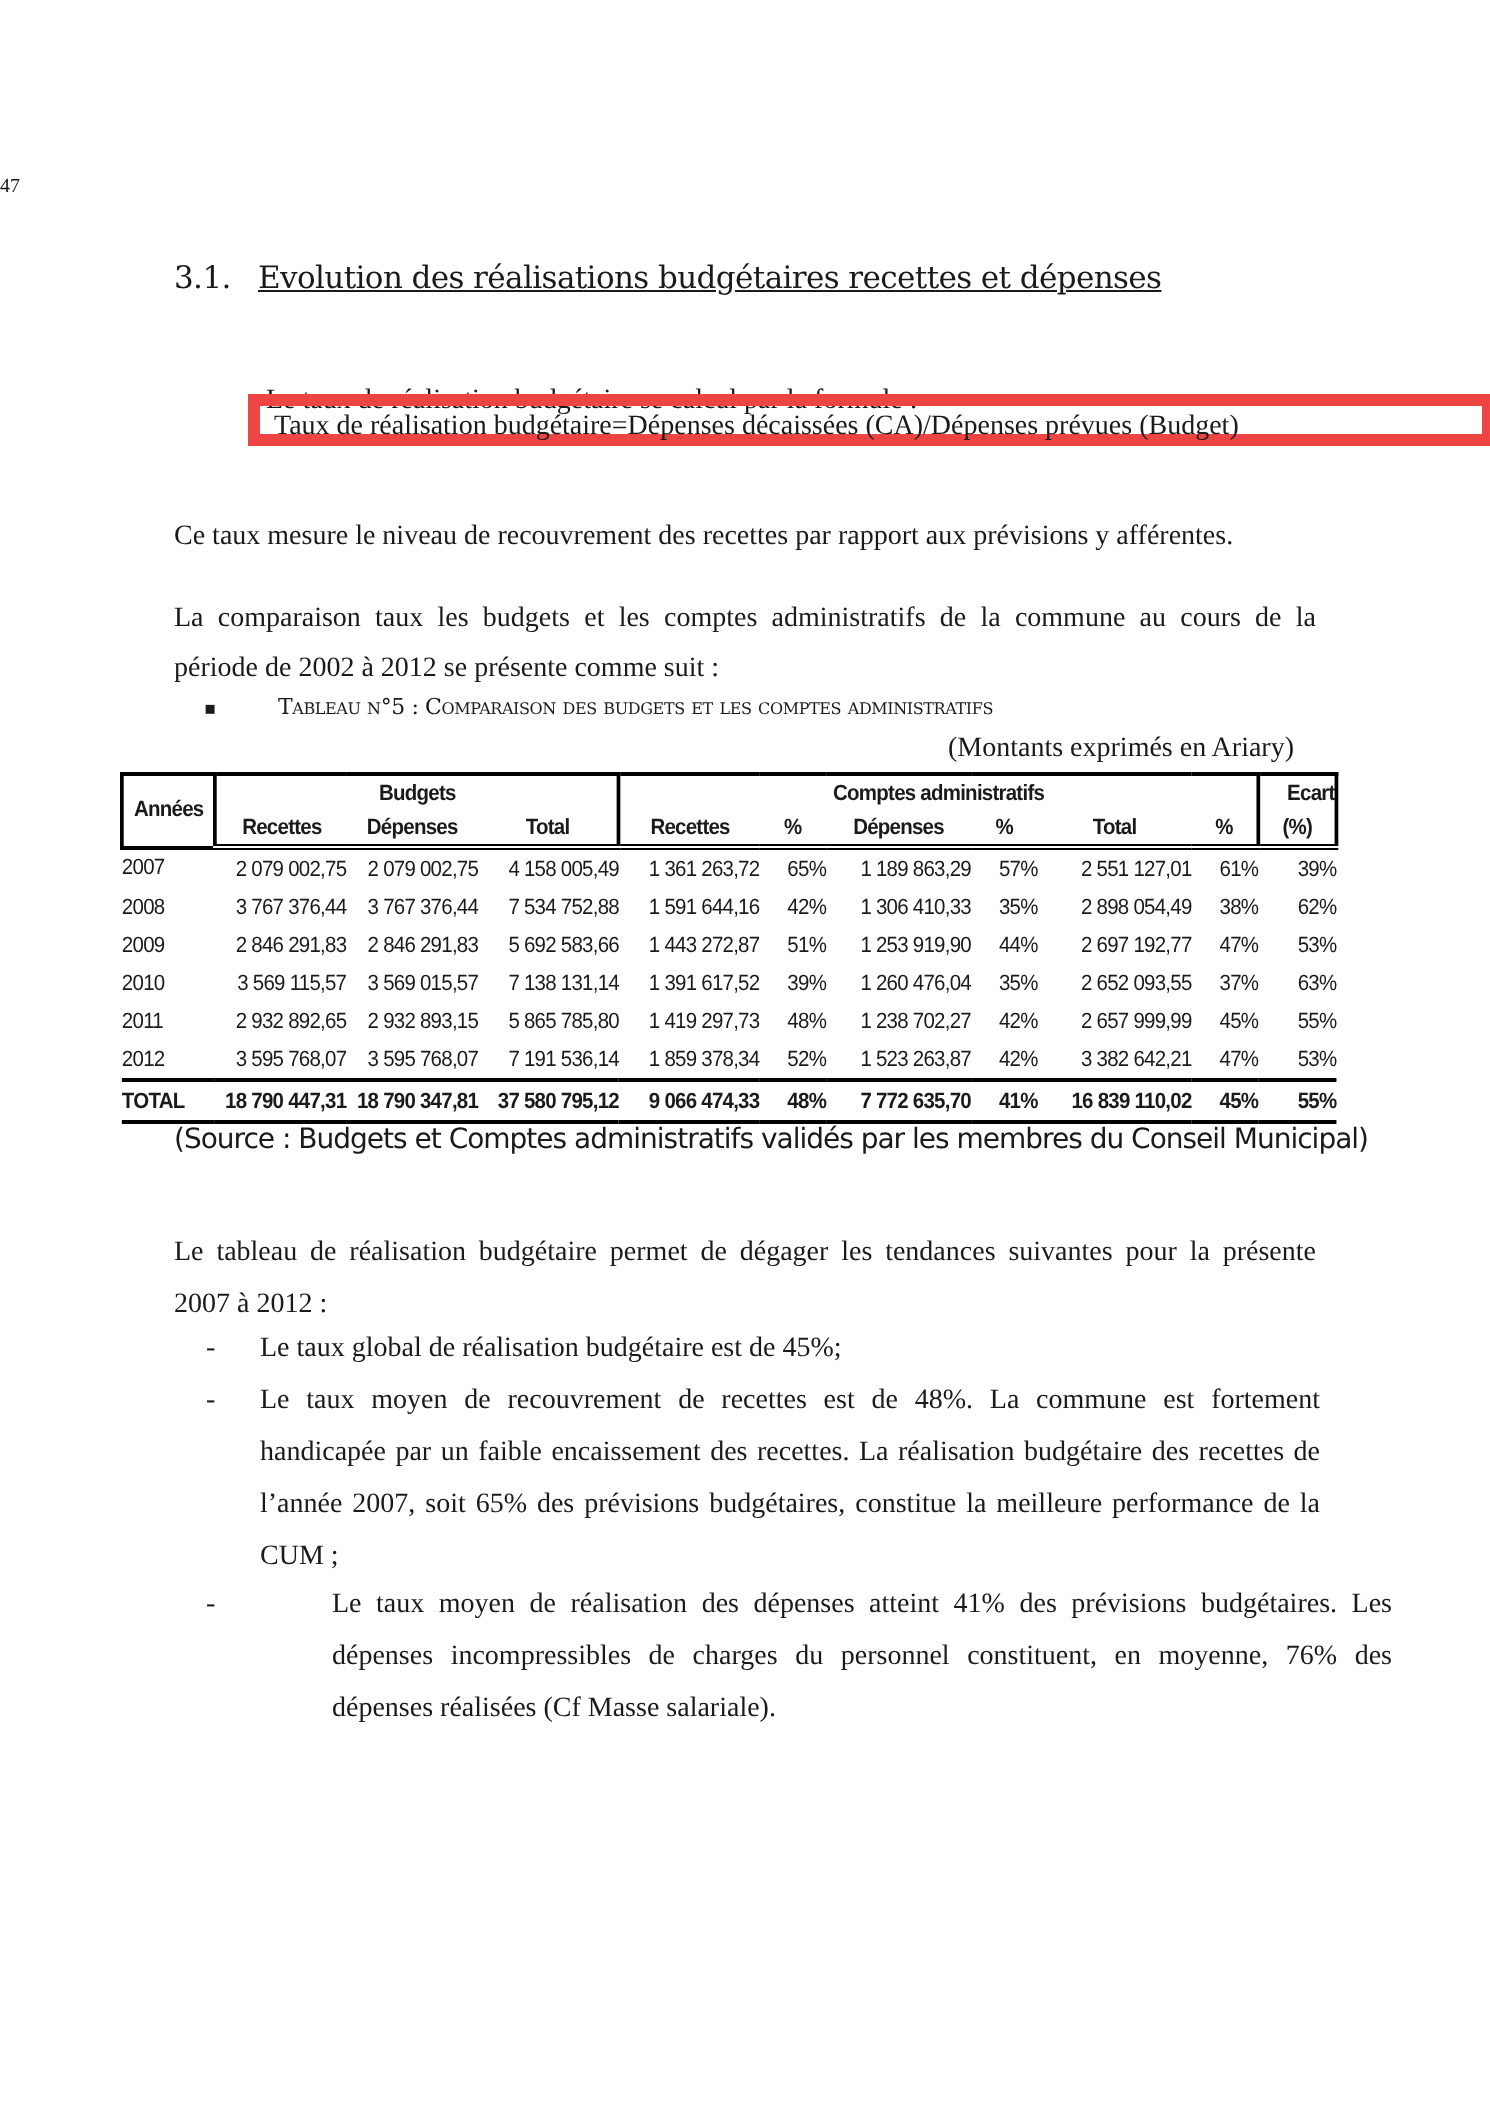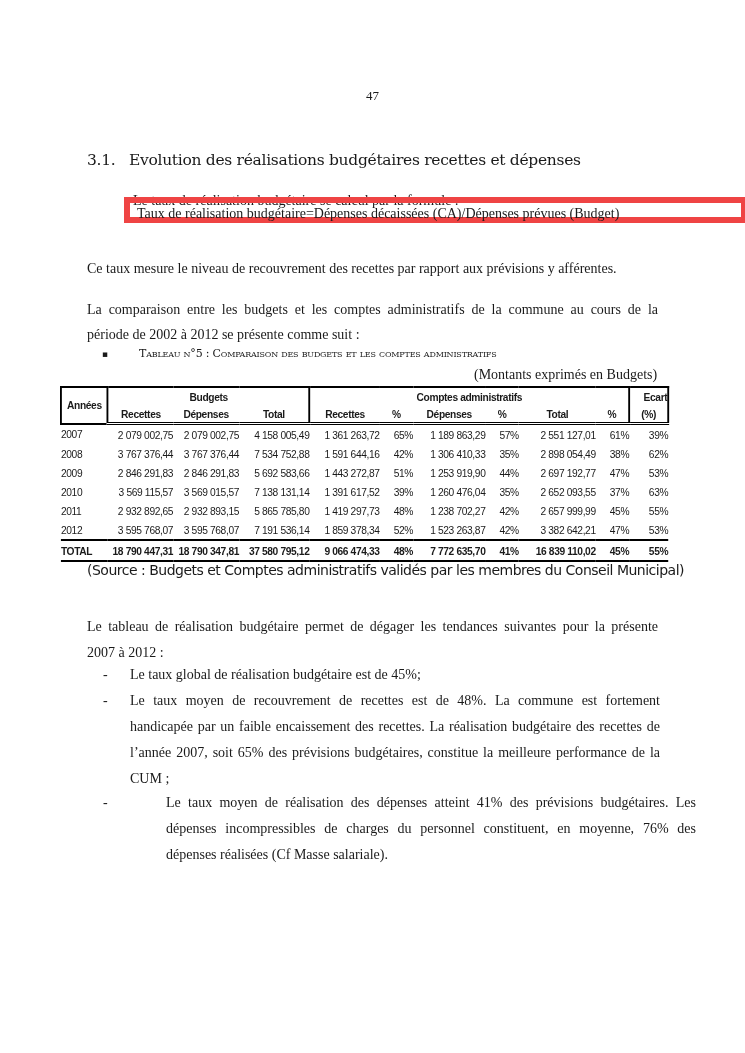--- a/index.html
+++ b/index.html
@@ -1,23 +1,23 @@
 <!DOCTYPE html>
 <html><head>
 <meta charset="utf-8">
 <style>
   html, body { margin: 0; padding: 0; background: #ffffff; }
   body { width: 745px; height: 1053px; position: relative; overflow: hidden; color: #1a1a1a; }
   .serif { font-family: "Liberation Serif", "DejaVu Serif", serif; }
   .abs { position: absolute; }
 
-  .page-number { left: 0; width: 745px; top: 88px; text-align: center; font-size: 13px; }
+  .page-number { left: 0; width: 745px; top: 88px; text-align: left; font-size: 10px; }
   .heading { left: 87px; top: 130px; font-size: 15.5px; font-family: "DejaVu Serif", serif; letter-spacing: -0.3px; }
-  .heading .num { display: inline-block; width: 42px; margin-top: 21px; }
-  .heading .title { }
+  .heading .num { display: inline-block; width: 42px; }
+  .heading .title { text-decoration: underline; }
   .p { font-size: 14px; margin-top: 19px; }
   .formula-box { left: 124px; top: 197px; width: 623px; height: 26px; border: 6px solid #ef4444; box-sizing: border-box; font-size: 14px; padding: 3px 0 0 7px; }
 
   .table-caption { left: 102px; top: 347px; font-size: 11px; font-family: "DejaVu Serif", serif; letter-spacing: -0.2px; }
   .table-caption .bullet { display:inline-block; width: 26px; font-size: 9px; }
   .table-caption .sc { font-variant: small-caps; margin-left: 11px; }
   .unit-note { left: 474px; top: 367px; font-size: 14px; }
 
   table.data { position: absolute; left: 60px; top: 386px; width: 655px; border-collapse: collapse; font-family: "Liberation Sans", sans-serif; font-size: 11px; letter-spacing: -0.4px; transform: scaleX(0.93); transform-origin: left top; }
   table.data th { font-weight: bold; padding: 0; height: 17px; }
@@ -42,27 +42,27 @@
 <div class="abs page-number">47</div>
 
 <div class="abs heading">
   <span class="num">3.1.</span><span class="title">Evolution des réalisations budgétaires recettes et dépenses</span>
 </div>
 
 <div class="abs p" style="left:133px; top:174px;">Le taux de réalisation budgétaire se calcul par la formule :</div>
 <div class="abs formula-box">Taux de réalisation budgétaire=Dépenses décaissées (CA)/Dépenses prévues (Budget)</div>
 
 <div class="abs p" style="left:87px; top:242px;">Ce taux mesure le niveau de recouvrement des recettes par rapport aux prévisions y afférentes.</div>
-<div class="abs p" style="left:87px; top:283px; width:571px; text-align:justify; text-align-last:justify;">La comparaison entre les budgets et les comptes administratifs de la commune au cours de la</div>
+<div class="abs p" style="left:87px; top:283px; width:571px; text-align:justify; text-align-last:justify;">La comparaison taux les budgets et les comptes administratifs de la commune au cours de la</div>
 <div class="abs p" style="left:87px; top:308px;">période de 2002 à 2012 se présente comme suit :</div>
 
 <div class="abs table-caption">
   <span class="bullet">▪</span><span class="sc">Tableau n°5 : Comparaison des budgets et les comptes administratifs</span>
 </div>
-<div class="abs unit-note">(Montants exprimés en Budgets)</div>
+<div class="abs unit-note">(Montants exprimés en Ariary)</div>
 
 <table class="data">
   <colgroup>
     <col style="width:52px">
       <col style="width:74px">
       <col style="width:74px">
       <col style="width:82px">
     <col style="width:80px">
       <col style="width:38px">
       <col style="width:82px">

